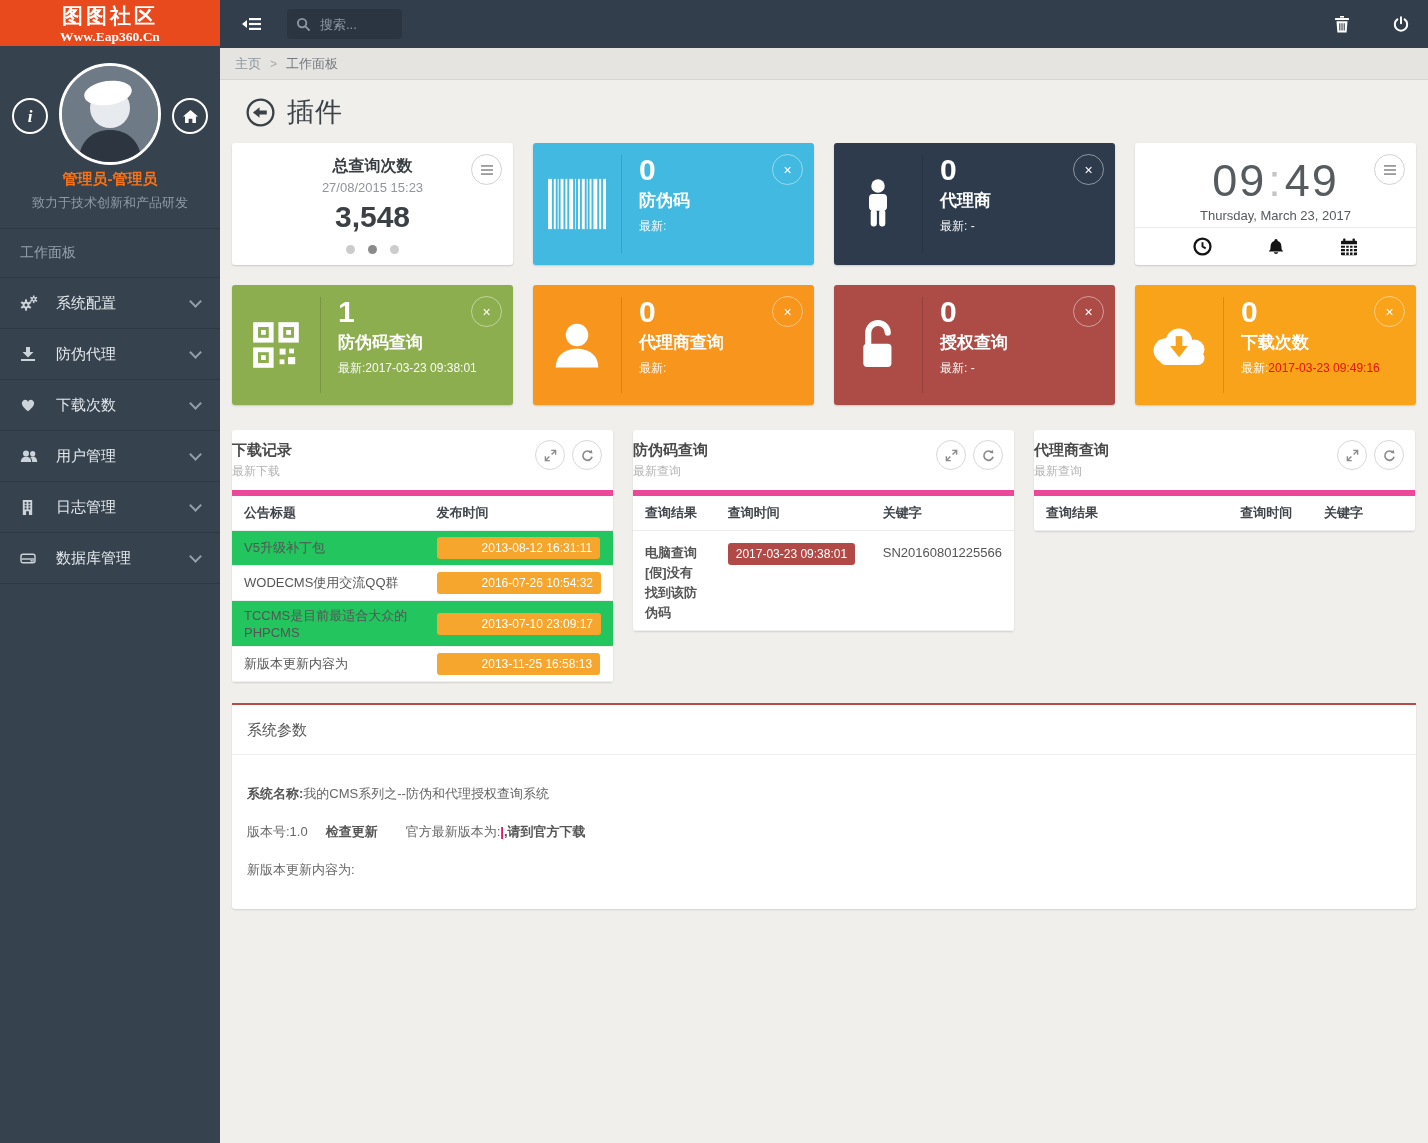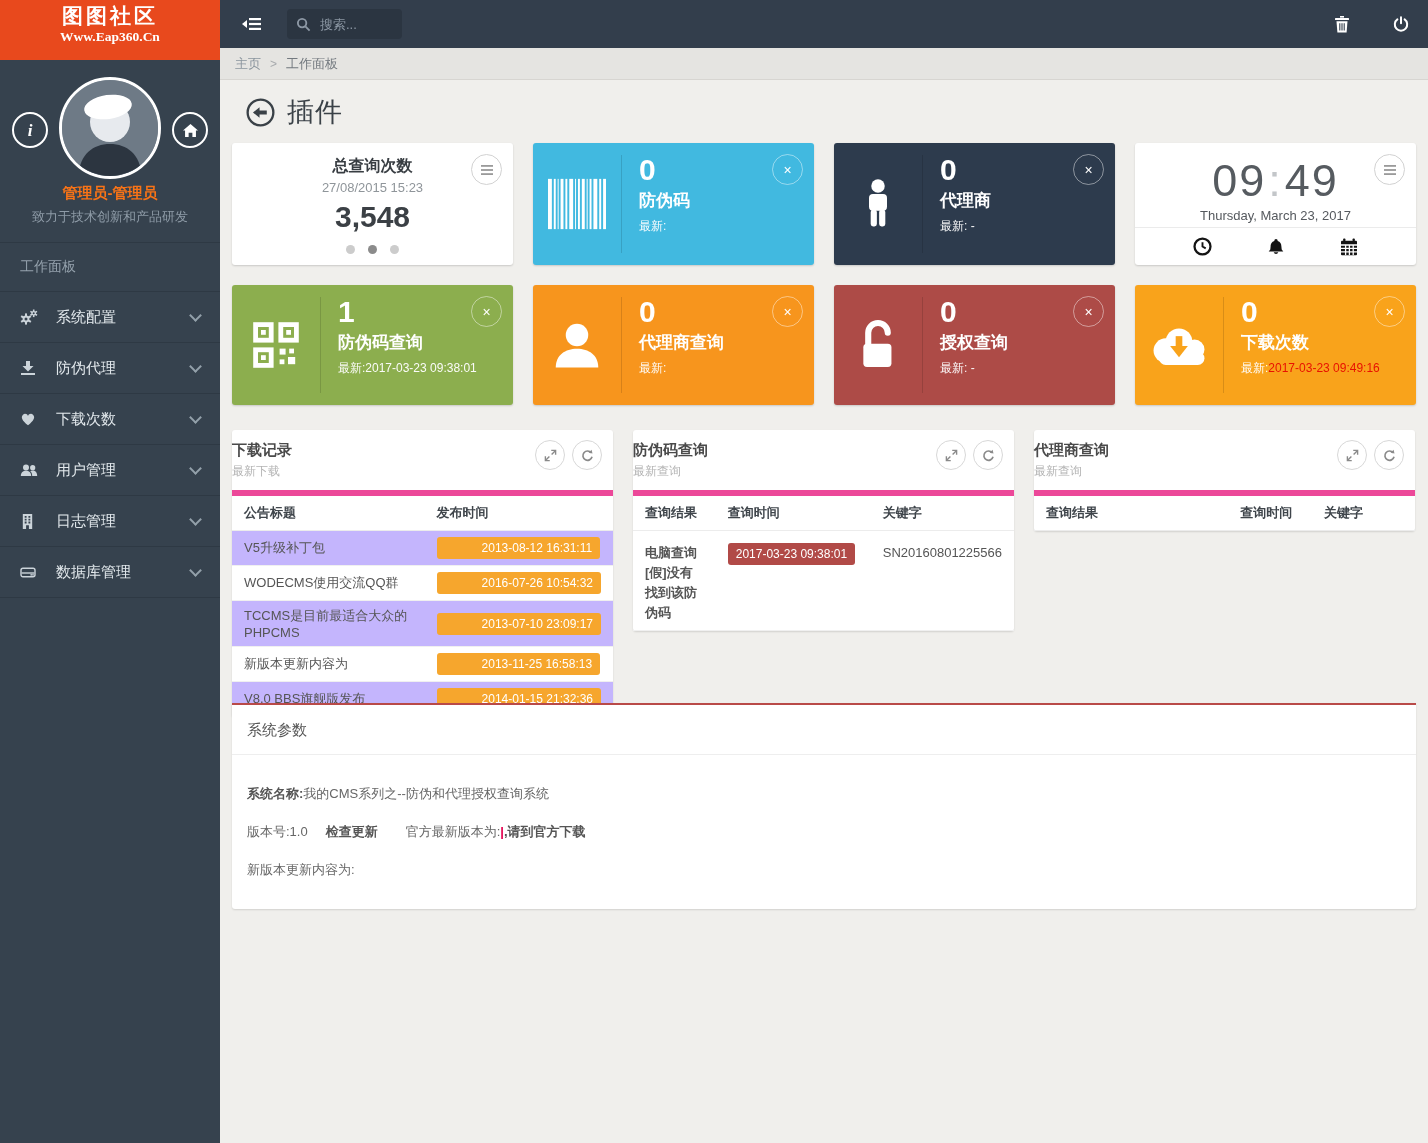--- a/index.html
+++ b/index.html
@@ -1,21 +1,21 @@
 <!DOCTYPE html>
 <html><head>
 <meta charset="utf-8">
 <style>
   html,body{margin:0;padding:0;}
   body{font-family:"Liberation Sans",sans-serif;}
   .app{position:relative;width:1428px;height:1143px;background:#f0efec;overflow:hidden;}
 
   
   .sidebar{position:absolute;left:0;top:0;width:220px;height:100%;background:#36424e;z-index:2;}
-  .logo{height:60px;background:#e8491d;text-align:center;color:#fff;cursor:pointer;}
+  .logo{height:46px;background:#e8491d;text-align:center;color:#fff;cursor:pointer;}
   .logo-title{font-size:21px;font-weight:bold;line-height:27px;letter-spacing:3px;padding-top:2px;}
   .logo-sub{font-family:"Liberation Serif",serif;font-weight:bold;font-size:13.5px;line-height:16px;}
   .profile{position:relative;padding:17px 0 16px;text-align:center;border-bottom:1px solid #2e3944;}
   .avatar{width:96px;height:96px;border-radius:50%;border:3px solid #fff;margin:0 auto;overflow:hidden;background:linear-gradient(160deg,#97a2ab,#5f6b77);}
   .side-btn{position:absolute;top:52px;width:36px;height:36px;border-radius:50%;border:2px solid #fff;background:transparent;color:#fff;display:flex;align-items:center;justify-content:center;cursor:pointer;padding:0;}
   .side-btn.left{left:12px;}
   .side-btn.right{right:12px;}
   .info-i{font-family:"Liberation Serif",serif;font-weight:bold;font-style:italic;font-size:17px;line-height:1;}
   .user-name{margin-top:5px;color:#f97316;font-weight:bold;font-size:15px;}
   .user-tag{color:#8e9ba7;font-size:13px;margin-top:5px;}
@@ -83,21 +83,21 @@
   .panels-row{position:absolute;left:232px;top:430px;width:1184px;display:flex;gap:20px;align-items:flex-start;}
   .panel{width:381px;background:#fff;border-radius:3px;box-shadow:0 1px 2px rgba(0,0,0,.13);box-sizing:border-box;}
   .panel-head{position:relative;padding:11px 0 10px;border-bottom:6px solid #ec4899;}
   .panel-title{font-size:15px;font-weight:bold;color:#4a4a4a;}
   .panel-sub{font-size:12px;color:#b3b3b3;margin-top:3px;}
   .panel-btns{position:absolute;top:10px;right:11px;display:flex;gap:7px;}
   .panel-btn{width:30px;height:30px;border-radius:50%;border:1px solid #d8d8d8;background:#fff;display:flex;align-items:center;justify-content:center;cursor:pointer;padding:0;}
   table.tbl{width:100%;border-collapse:collapse;font-size:13px;}
   .tbl th{text-align:left;padding:8px 12px;color:#3f454b;border-bottom:1px solid #ececec;font-weight:bold;font-size:13px;}
   .tbl td{padding:6px 12px;border-bottom:1px solid #f0f0f0;color:#555;vertical-align:middle;}
-  .tbl tr.alt td{background:#c4b5fd;}
+  .tbl tr.alt td{background:#22c55e;}
   .badge{display:inline-block;padding:4px 8px;border-radius:3px;color:#fff;font-size:12px;white-space:nowrap;}
   .badge.orange{background:#f6a62d;padding-left:45px;}
   .badge.red{background:#b14a47;}
   .result-cell{font-weight:bold;color:#5a5a5a;line-height:1.55;}
   .kw{color:#777;}
 
   
   .sys-panel{position:absolute;left:232px;top:703px;width:1184px;background:#fff;border-top:2px solid #b94a48;border-radius:0 0 3px 3px;box-shadow:0 1px 2px rgba(0,0,0,.13);box-sizing:border-box;}
   .sys-head{padding:16px 15px 14px;border-bottom:1px solid #eee;font-size:15px;color:#555;}
   .sys-body{padding:10px 15px 30px;font-size:13px;color:#666;}
@@ -515,24 +515,20 @@
             <td><span class="badge orange">2016-07-26 10:54:32</span></td>
           </tr>
           <tr class="alt">
             <td>TCCMS是目前最适合大众的PHPCMS</td>
             <td><span class="badge orange">2013-07-10 23:09:17</span></td>
           </tr>
           <tr>
             <td>新版本更新内容为</td>
             <td><span class="badge orange">2013-11-25 16:58:13</span></td>
           </tr>
-          <tr class="alt">
-            <td>V8.0 BBS旗舰版发布</td>
-            <td><span class="badge orange">2014-01-15 21:32:36</span></td>
-          </tr>
         </tbody>
       </table>
     </section>
 
     <section class="panel">
       <div class="panel-head">
         <div class="panel-title">防伪码查询</div>
         <div class="panel-sub">最新查询</div>
         <div class="panel-btns">
           <button class="panel-btn">

